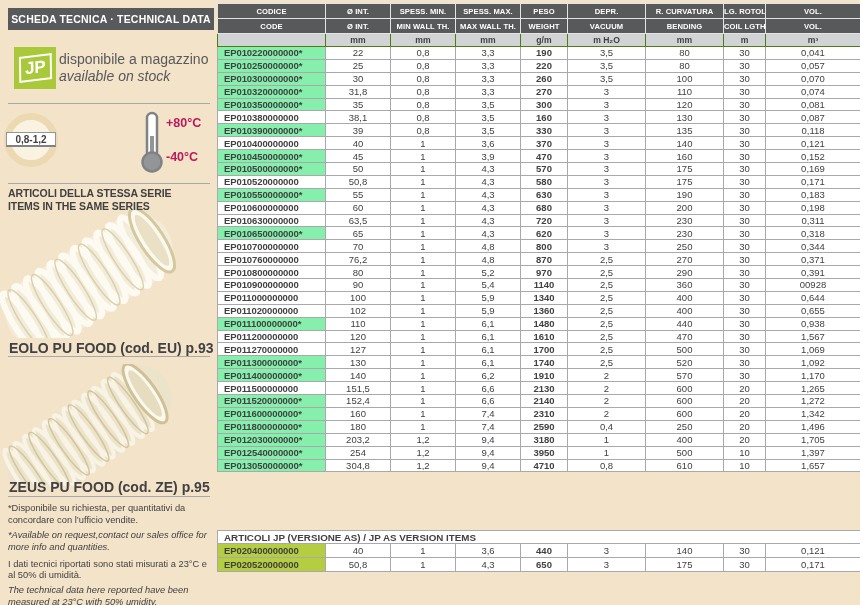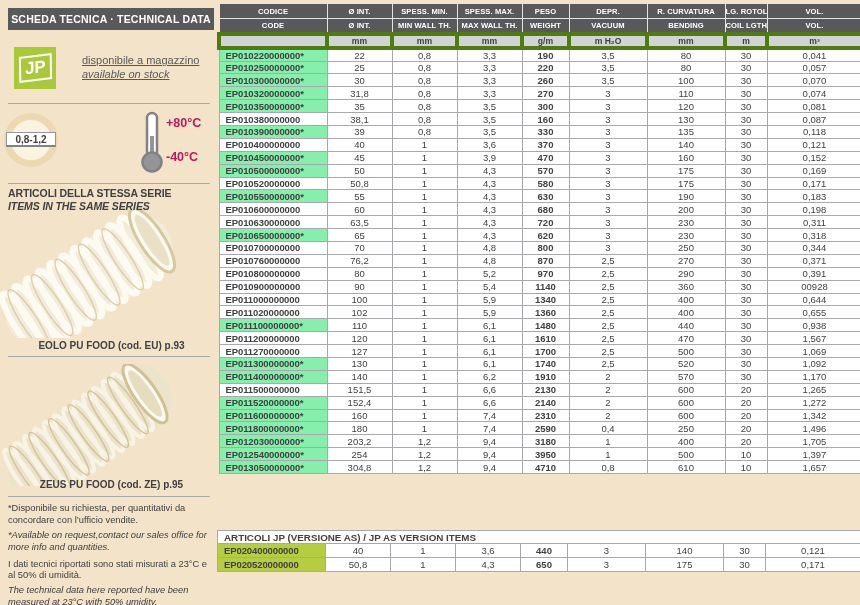--- a/index.html
+++ b/index.html
@@ -20,65 +20,65 @@
   }
   .stock { position:absolute; left:14px; top:47px; display:flex; align-items:center; }
   .jp-logo {
     width:42px; height:42px; background:#a9c93a; display:flex;
     align-items:center; justify-content:center; flex:0 0 auto;
   }
   .jp-frame {
     display:inline-block; border:2.5px solid #fff; color:#fff; font-weight:bold;
     font-size:17px; line-height:1; padding:2px 4px 3px 4px; transform:rotate(-7deg) skewX(-6deg);
   }
-  .stock-text { margin-left:26px; font-size:11px; color:#58595b; line-height:1.25;text-decoration:underline; }
+  .stock-text { margin-left:3px; font-size:14px; color:#58595b; line-height:1.25; }
   .it { font-style:italic; }
   .divider { position:absolute; left:8px; width:202px; height:1px; background:#a7a9ac; }
   .d1 { top:103px; } .d2 { top:183px; } .d3 { top:356px; } .d4 { top:496px; }
 
   .weight-icon {
     position:absolute; left:4px; top:113px; width:54px; height:54px;
     border:7px solid #ecd9b1; border-radius:50%; background:#faf3e2;
   }
   .weight-label {
     position:absolute; left:-5px; top:12px; width:50px; height:15px;
     background:#fff; border:1px solid #939598; border-bottom:2px solid #808285;
     font-weight:bold; font-size:10px; text-align:center; line-height:13px; color:#414042;
   }
   .thermo { position:absolute; left:136px; top:110px; }
   .temp { position:absolute; left:166px; width:50px; font-weight:bold; font-size:12.5px; color:#be185d; }
   .tmax { top:116px; } .tmin { top:150px; }
 
   .series-title { position:absolute; left:8px; font-weight:bold; font-size:10.5px; letter-spacing:-.1px; }
-  .st1 { top:187px; } .st2 { top:200px; font-style:italic; }
+  .st1 { top:187px; } .st2 { top:200px; }
 
   .hose { position:absolute; left:0; }
   .hose1 { top:210px; } .hose2 { top:364px; }
-  .hose-caption { position:absolute; right:3px; width:205px; text-align:center; font-weight:bold; font-size:10px; color:#414042; }
+  .hose-caption { position:absolute; right:3px; width:205px; text-align:left; font-weight:bold; font-size:14px; color:#414042; }
   .cap1 { top:340px; } .cap2 { top:479px; }
 
   .footnotes { position:absolute; left:8px; top:503px; width:208px; font-size:9.3px; line-height:1.28; }
   .fn { margin-bottom:3px; }
   .fn2 { margin-top:5px; }
 
   
   .tables { position:absolute; left:217px; top:0; width:643px; }
   table { border-collapse:collapse; table-layout:fixed; width:643px; }
   .main { position:absolute; left:0; top:3px; }
   .astab { position:absolute; left:0; top:530px; }
 
   th,td { overflow:hidden; white-space:nowrap; }
   .hc {
     background:#58595b; color:#fff; font-size:7.6px; font-weight:bold;
     height:15px; border:1px solid #e3e4e5; text-align:center; letter-spacing:.1px;
   }
   tr.hrow .hc:nth-of-type(1) { text-align:center; padding-left:0; }
   .uc {
     background:#d1d3d4; color:#414042; font-size:8.6px; font-weight:bold;
-    height:13px; border:4px solid #4d7c0f; text-align:center;
+    height:13px; border:1px solid #4d7c0f; text-align:center;
   }
   tbody td {
     background:#fff; border:1px solid #a7a9ac; font-size:9.5px;
     height:12.9px; text-align:center; padding:0; color:#414042;
   }
   td.code { text-align:left; padding-left:6px; font-weight:bold; letter-spacing:-.1px; }
   tbody td:nth-of-type(5) { font-weight:bold; }
   tr.star td.code { background:#86efac; }
 
   .astab .as-head td {

